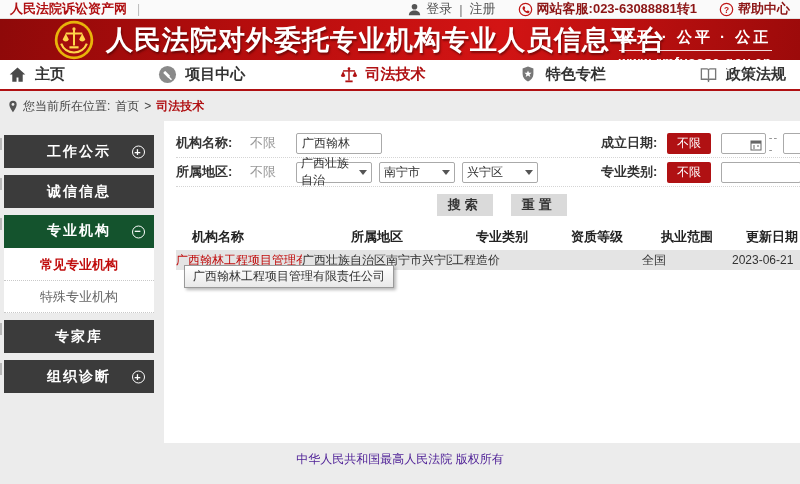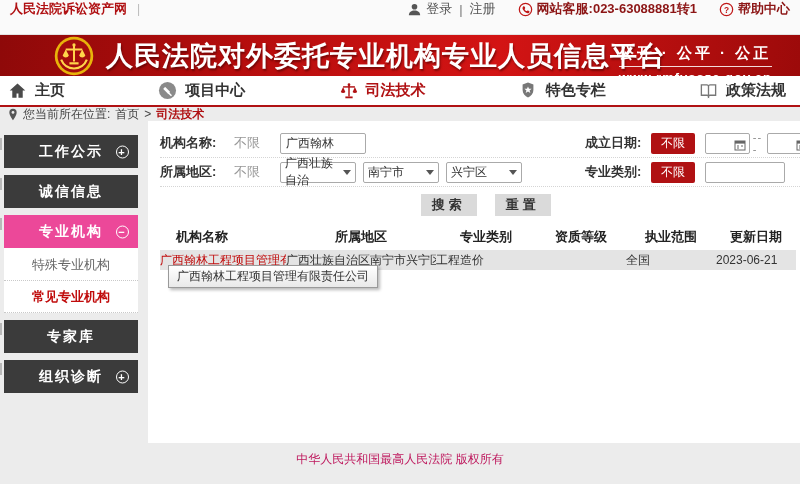--- a/index.html
+++ b/index.html
@@ -1,20 +1,20 @@
 <!DOCTYPE html>
 <html><head>
 <meta charset="utf-8">
 <style>
   * { margin:0; padding:0; box-sizing:border-box; }
   html,body { width:800px; height:484px; overflow:hidden; }
   body { font-family:"Liberation Sans","DejaVu Sans",sans-serif; background:#ececec; }
 
   
-  .topbar { height:35px; background:#fafafa; border-bottom:1px solid #e3e3e3;
+  .topbar { height:19px; background:#fafafa; border-bottom:1px solid #e3e3e3;
             display:flex; align-items:flex-start; justify-content:space-between; padding:0 10px; }
   .topbar-left { display:flex; align-items:center; gap:10px; }
   .site-name { color:#b01113; font-weight:bold; font-size:13px; cursor:pointer; }
   .topbar-divider { color:#bbb; font-size:12px; }
   .topbar-right { display:flex; align-items:center; gap:6px; font-size:13px; color:#555; }
   .topbar-right .grp { display:flex; align-items:center; gap:4px; margin-left:16px; }
   .topbar-right .red-text { color:#8c1515; font-weight:bold; }
   .tb-icon { width:15px; height:15px; display:inline-block; }
   .pipe { color:#777; margin:0 3px; }
 
@@ -31,34 +31,34 @@
 
   
   .nav { height:31px; background:#fff; border-bottom:2px solid #b01113;
          display:flex; align-items:center; justify-content:space-between; padding:0 14px 0 8px; }
   .nav-item { display:flex; align-items:center; gap:8px; font-size:15px; font-weight:bold;
               color:#333; cursor:pointer; }
   .nav-item.active { color:#b01113; }
   .nav-icon { width:19px; height:19px; display:inline-block; }
 
   
-  .breadcrumb { height:14px; background:#ececec; display:flex; align-items:center;
+  .breadcrumb { height:30px; background:#ececec; display:flex; align-items:center;
                 padding:0 8px; font-size:12px; color:#444; gap:5px; }
   .crumb-current { color:#b01113; font-weight:bold; }
   .crumb-home { cursor:pointer; }
   .pin { width:10px; height:13px; display:inline-block; }
 
   
   .main { display:flex; height:322px; background:#ececec; }
-  .sidebar { width:148px; flex:none; padding:14px 10px 0 4px; position:relative; }
+  .sidebar { width:164px; flex:none; padding:14px 10px 0 4px; position:relative; }
   .side-item { position:relative; height:33px; line-height:33px; background:#3b3b3b; color:#fff;
                font-size:14px; font-weight:bold; text-align:center; letter-spacing:2px;
                margin-bottom:7px; cursor:pointer; }
   .side-item::before { content:""; position:absolute; left:-4px; top:3px; width:2px; height:12px; background:#b9b9b9; }
-  .side-item.active { background:#ec4899; }
+  .side-item.active { background:#14532d;font-family:Liberation Mono, monospace; }
   .toggle { position:absolute; right:9px; top:50%; transform:translateY(-50%);
             width:13px; height:13px; border:1px solid #fff; border-radius:50%;
             font-size:11px; line-height:11px; font-weight:bold; text-align:center; }
   .submenu { background:#fff; margin:-7px 0 7px 0; padding-top:1px; }
   .submenu-item { font-size:13px; text-align:center; padding:7px 0 6px;
                   border-bottom:1px dotted #c9c9c9; color:#666; cursor:pointer; }
   .submenu-item.active { color:#c00b0b; font-weight:bold; }
 
   .panel { flex:1; background:#fff; position:relative; padding:8px 12px 0 12px; }
 
@@ -99,21 +99,21 @@
   tr.datarow { background:#e4e4e4; }
   td.name { color:#c00b0b; text-align:left; cursor:pointer; }
   td.region { text-align:left; }
 
   .tooltip { position:absolute; left:20px; top:144px; border:1px solid #9a9a9a;
              background:linear-gradient(#ffffff,#e9e9e9); font-size:12px; color:#333;
              padding:2px 8px; box-shadow:2px 2px 3px rgba(0,0,0,.28); white-space:nowrap; }
 
   
   .footer { height:29px; background:#ececec; text-align:center; font-size:12px;
-            color:#be185d; padding-top:8px; }
+            color:#4c1d95; padding-top:8px; }
 </style>
 </head>
 <body>
 
 <div class="topbar">
   <div class="topbar-left">
     <span class="site-name">人民法院诉讼资产网</span>
     <span class="topbar-divider">|</span>
   </div>
   <div class="topbar-right">
@@ -239,22 +239,22 @@
       <span class="toggle">+</span>
     </div>
     <div class="side-item">
       <span>诚信信息</span>
     </div>
     <div class="side-item active">
       <span>专业机构</span>
       <span class="toggle">−</span>
     </div>
     <div class="submenu">
+      <div class="submenu-item active">常见专业机构</div>
       <div class="submenu-item">特殊专业机构</div>
-      <div class="submenu-item active">常见专业机构</div>
     </div>
     <div class="side-item">
       <span>专家库</span>
     </div>
     <div class="side-item">
       <span>组织诊断</span>
       <span class="toggle">+</span>
     </div>
   </div>
 

